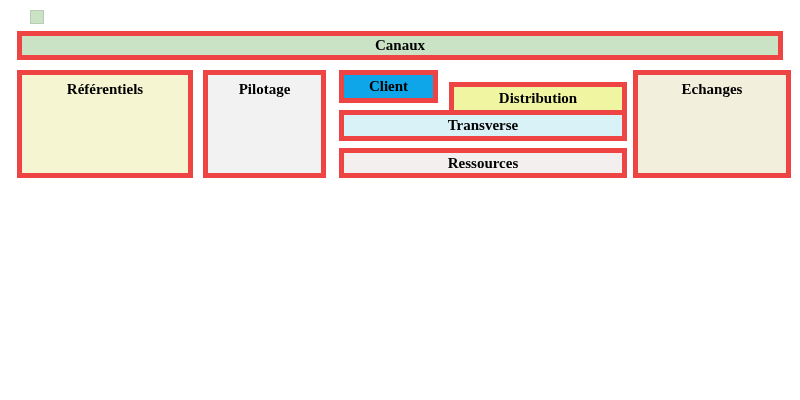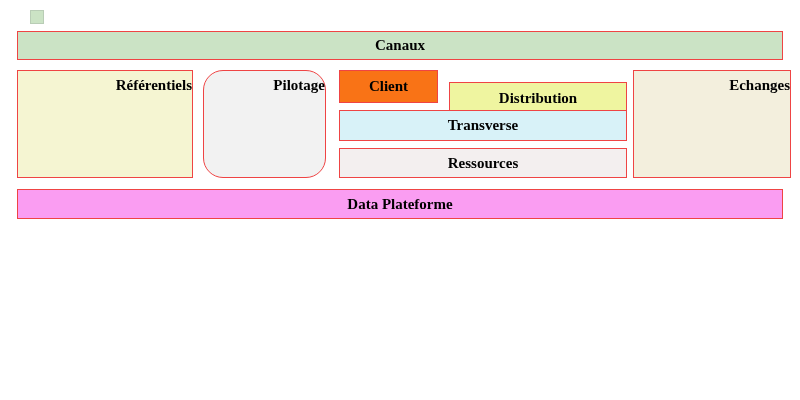--- a/index.html
+++ b/index.html
@@ -11,52 +11,52 @@
     position: relative;
     width: 800px;
     height: 400px;
     background: #ffffff;
     font-family: "Liberation Serif", "DejaVu Serif", serif;
     overflow: hidden;
   }
   .block {
     position: absolute;
     box-sizing: border-box;
-    border: 1px solid #ef4444;
+    border: 5px solid #ef4444;
     color: #000000;
     font-weight: bold;
     font-size: 15px;
     text-align: center;
   }
   
   .row-block {
     display: flex;
     align-items: center;
     justify-content: center;
   }
   
   .tall-block {
     display: flex;
     align-items: flex-start;
-    justify-content: flex-end;
+    justify-content: center;
     padding-top: 6px;
   }
   .legend-swatch {
     position: absolute;
     left: 30px;
     top: 10px;
     width: 14px;
     height: 14px;
     box-sizing: border-box;
     border: 1px solid #b9cdb6;
   }
   
   .canaux        { left: 17px;  top: 31px;  width: 766px; height: 29px; }
   .referentiels  { left: 17px;  top: 70px;  width: 176px; height: 108px; }
-  .pilotage      { left: 203px; top: 70px;  width: 123px; height: 108px; border-radius: 20px; }
+  .pilotage      { left: 203px; top: 70px;  width: 123px; height: 108px; }
   .client        { left: 339px; top: 70px;  width: 99px;  height: 33px; }
   .distribution  { left: 449px; top: 82px;  width: 178px; height: 33px; }
   .operations    { left: 339px; top: 110px; width: 288px; height: 31px; }
   .ressources    { left: 339px; top: 148px; width: 288px; height: 30px; }
   .echanges      { left: 633px; top: 70px;  width: 158px; height: 108px; }
   .data-plateforme { left: 17px; top: 189px; width: 766px; height: 30px; }
   .transverse-si   { left: 17px; top: 229px; width: 766px; height: 29px; }
 </style>
 </head>
 <body>
@@ -70,38 +70,35 @@
   </div>
 
   <div class="block tall-block referentiels" style="background-color: rgb(245, 245, 210);">
     <span>Référentiels</span>
   </div>
 
   <div class="block tall-block pilotage" style="background-color: rgb(242, 242, 242);">
     <span>Pilotage</span>
   </div>
 
-  <div class="block row-block client" style="background-color: #f97316;">
+  <div class="block row-block client" style="background-color: #0ea5e9;">
     <span>Client</span>
   </div>
 
   <div class="block row-block distribution" style="background-color: rgb(239, 245, 160);">
     <span>Distribution</span>
   </div>
 
   <div class="block row-block operations" style="background-color: rgb(216, 242, 248);">
     <span>Transverse</span>
   </div>
 
   <div class="block row-block ressources" style="background-color: rgb(243, 239, 239); text-align: right;">
     <span>Ressources</span>
   </div>
 
   <div class="block tall-block echanges" style="background-color: rgb(243, 239, 221);">
     <span>Echanges</span>
   </div>
 
-  <div class="block row-block data-plateforme" style="background-color: rgb(250, 157, 242);">
-    <span>Data Plateforme</span>
-  </div>
 
 
 </div>
 
 </body></html>

